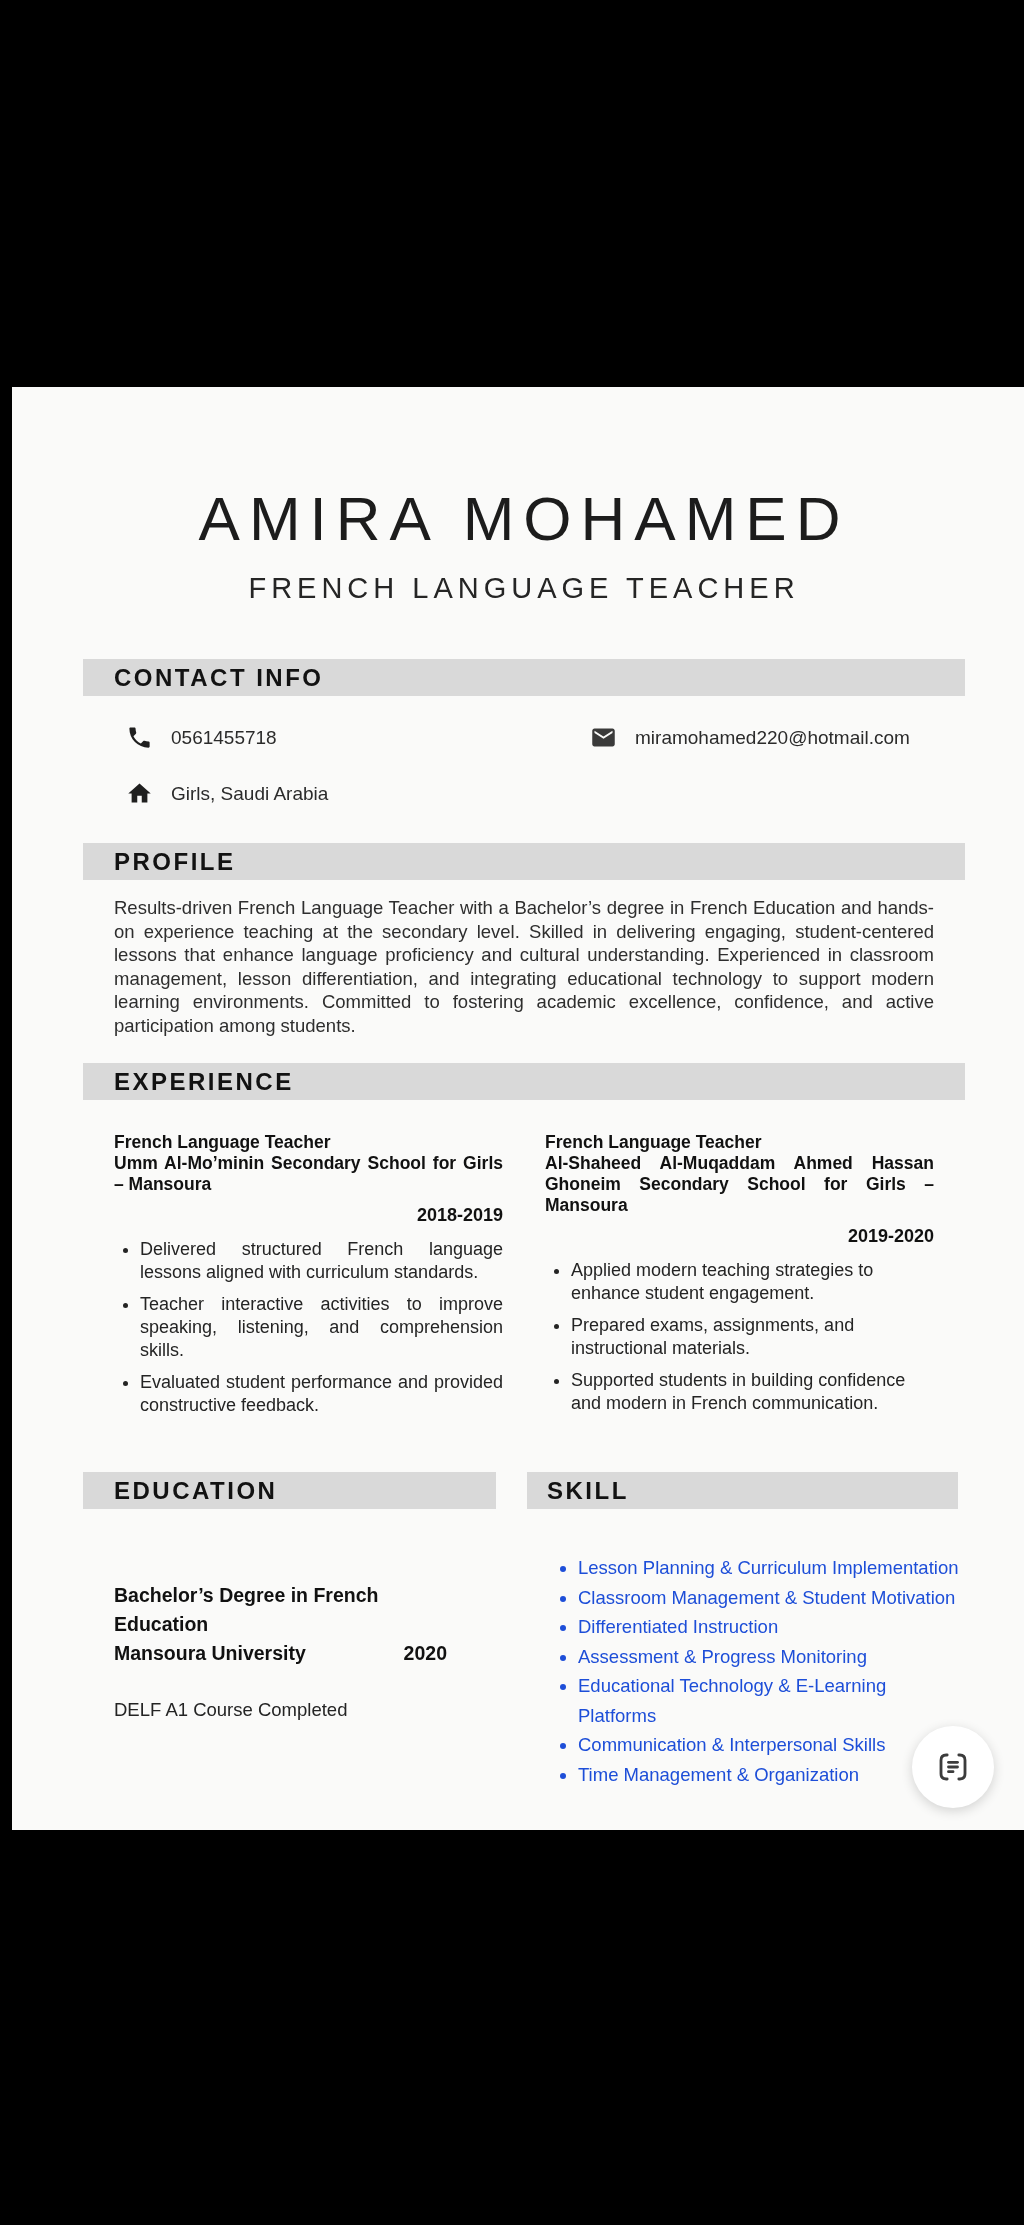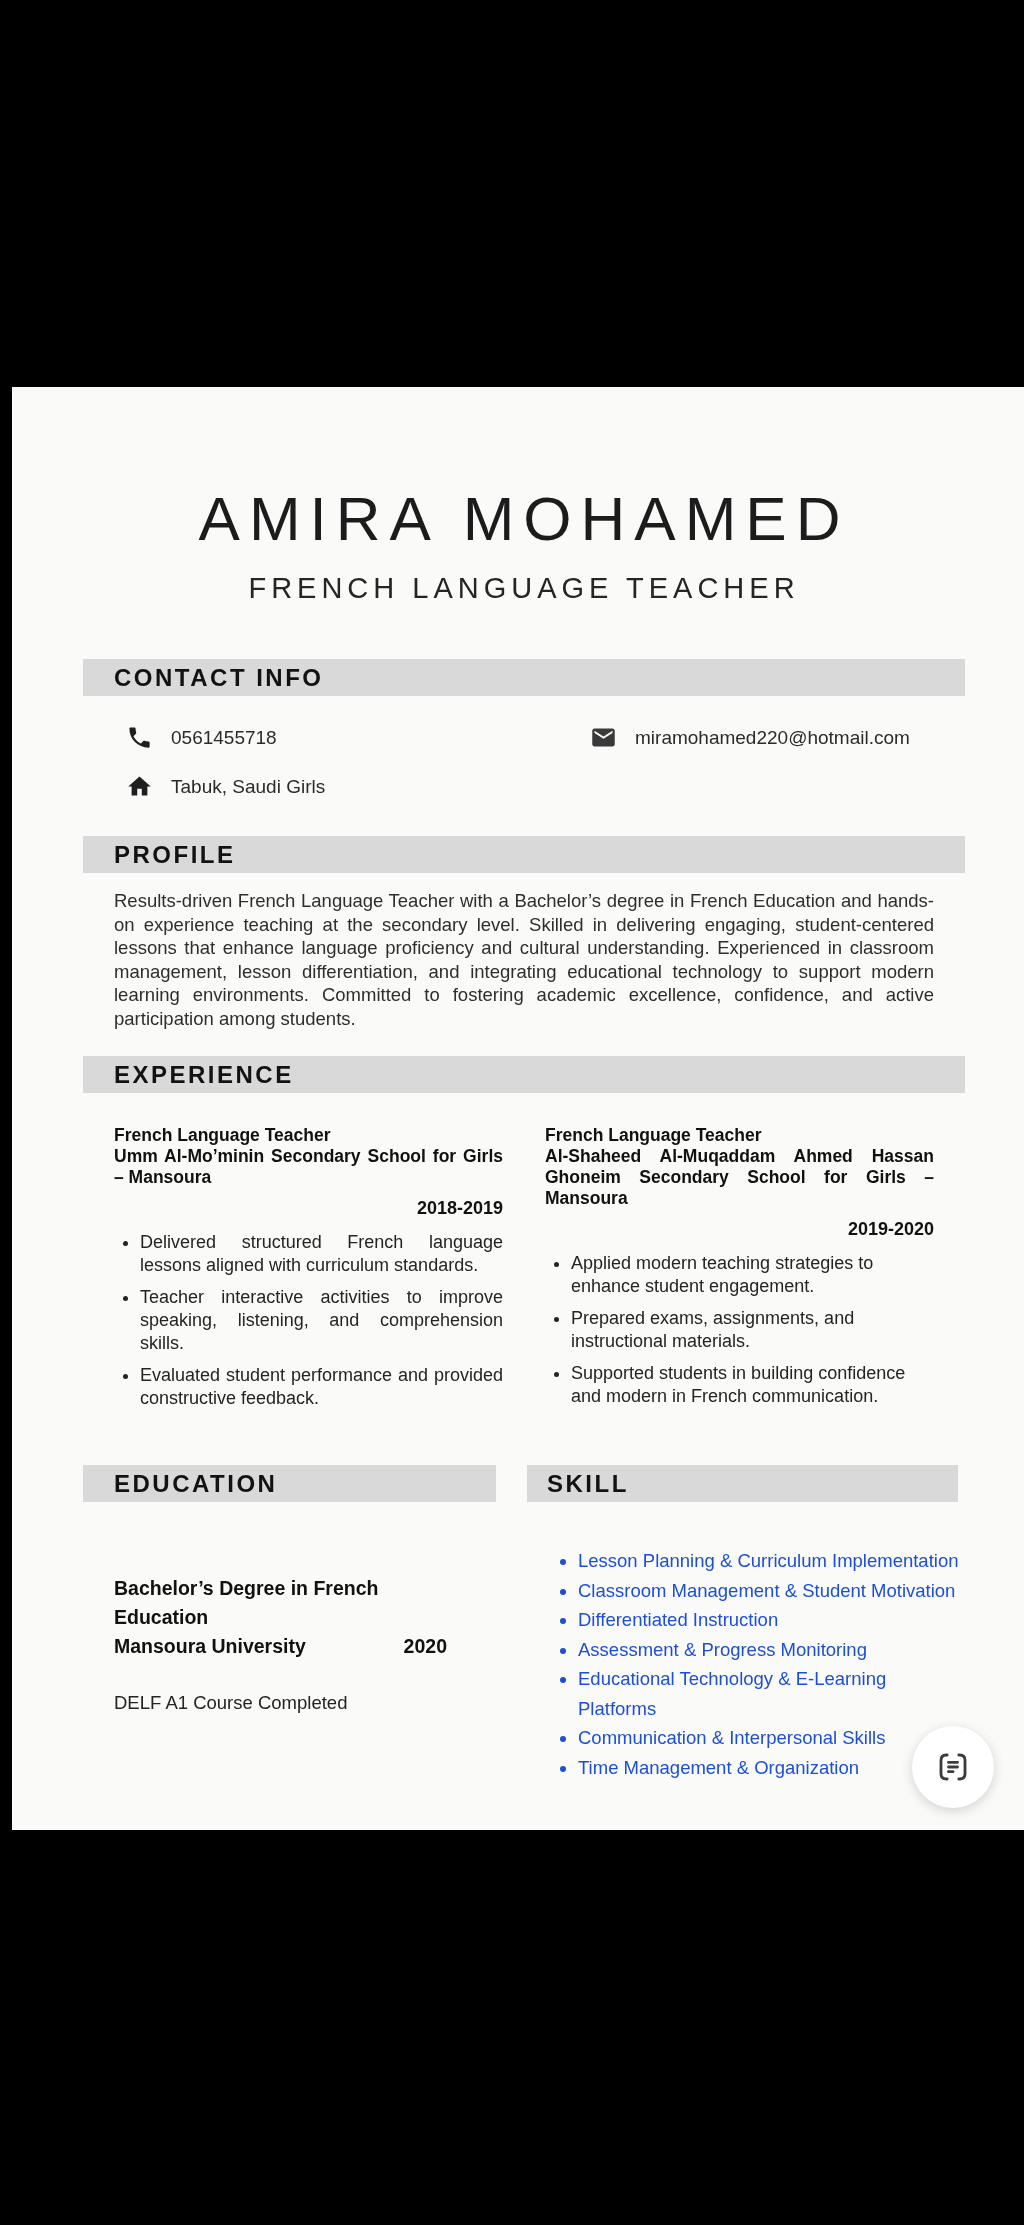--- a/index.html
+++ b/index.html
@@ -50,21 +50,21 @@
     color:#121212;
   }
   .bar.contact { margin-top:54px; }
   .bar.profile { margin-top:36px; }
   .bar.experience { margin-top:26px; }
 
   .contact-grid {
     margin:28px 31px 0 31px;
     display:grid;
     grid-template-columns:464px 1fr;
-    row-gap:22px;
+    row-gap:29px;
   }
   .contact-item {
     display:flex;
     align-items:center;
     gap:18px;
     padding-left:12px;
     font-size:19px;
     color:#2b2b2b;
   }
   .contact-item svg { width:27px; height:27px; fill:#1f1f1f; flex:0 0 auto; }
@@ -193,21 +193,21 @@
     <div class="contact-item email">
       <svg viewBox="0 0 24 24">
           <path d="M20 4H4c-1.1 0-1.99.9-1.99 2L2 18c0 1.1.9 2 2 2h16c1.1 0 2-.9 2-2V6c0-1.1-.9-2-2-2zm0 4-8 5-8-5V6l8 5 8-5v2z"></path>
         </svg>
       <span>miramohamed220@hotmail.com</span>
     </div>
     <div class="contact-item">
       <svg viewBox="0 0 24 24">
           <path d="M10 20v-6h4v6h5v-8h3L12 3 2 12h3v8z"></path>
         </svg>
-      <span>Tabuk, Saudi Girls</span>
+      <span>Girls, Saudi Arabia</span>
     </div>
   </div>
 
   <div class="bar profile">
     <span>PROFILE</span>
   </div>
   <p class="profile-text">Results-driven French Language Teacher with a Bachelor’s degree in French Education and hands-on experience teaching at the secondary level. Skilled in delivering engaging, student-centered lessons that enhance language proficiency and cultural understanding. Experienced in classroom management, lesson differentiation, and integrating educational technology to support modern learning environments. Committed to fostering academic excellence, confidence, and active participation among students.</p>
 
   <div class="bar experience">
     <span>EXPERIENCE</span>

